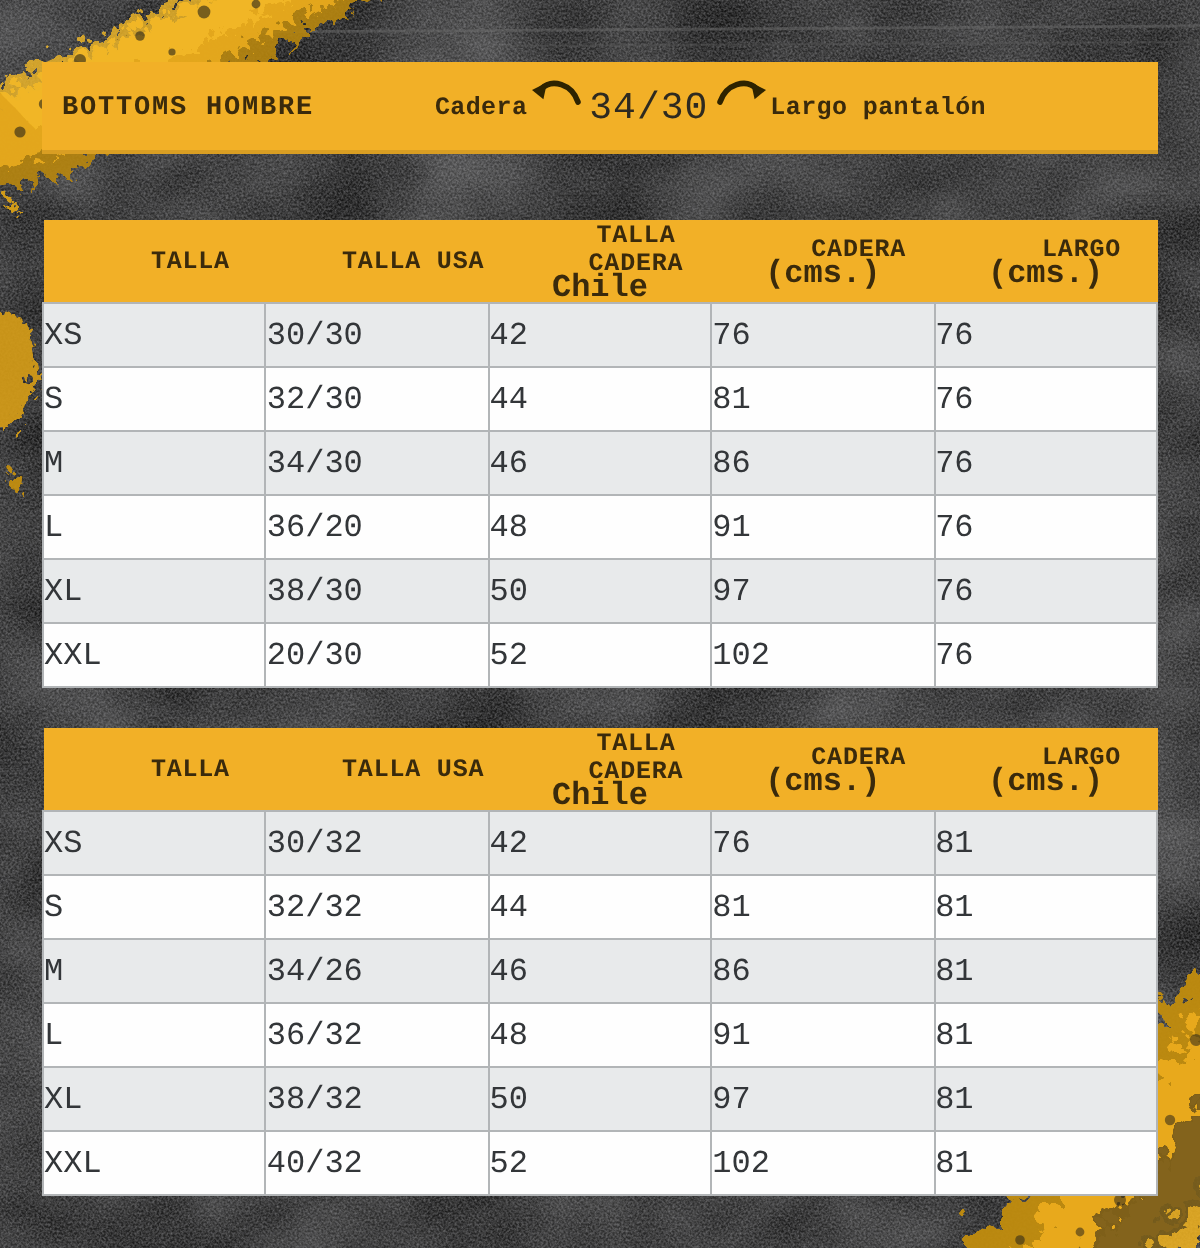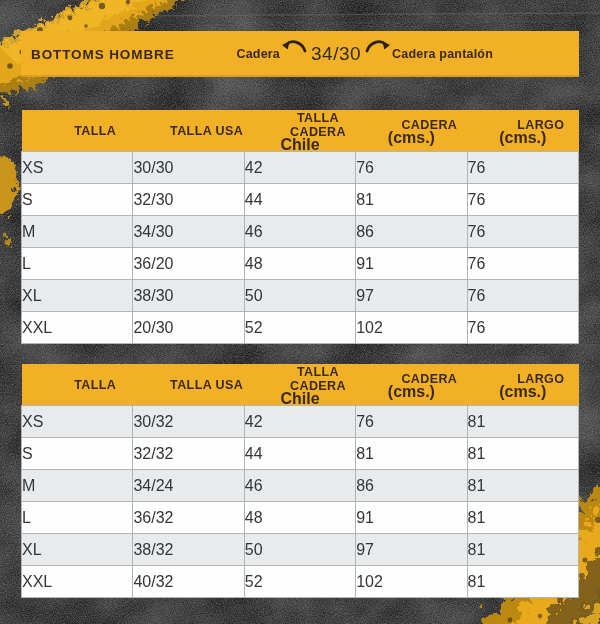--- a/index.html
+++ b/index.html
@@ -3,21 +3,21 @@
 <meta charset="utf-8">
 <style>
   :root{
     --accent:#F2B027; --header-text:#3A2A0C; --cell-text:#333639;
     --row-alt:#E8EAEB; --row-base:#FEFEFE; --cell-border:#B2B5B7;
     --background:#151515;
   }
   *{margin:0;padding:0;box-sizing:border-box;}
   html,body{width:600px;height:624px;}
   body{font-family:"Liberation Sans",sans-serif;background:var(--background);}
-  .page{position:relative;width:600px;height:624px;overflow:hidden;background:var(--background);}
+  .page{position:relative;width:600px;height:624px;overflow:hidden;background:var(--background);font-family:Liberation Mono, monospace;}
   .bg{position:absolute;left:0;top:0;z-index:0;}
   .content{position:absolute;inset:0;z-index:1;}
 
   .bar{
     position:absolute;left:21px;top:31px;width:558px;height:46px;
     background:var(--accent);display:flex;align-items:center;
     box-shadow:inset 0 -2px 0 rgba(0,0,0,0.10);
   }
   .title{margin-left:10px;font-size:13.5px;font-weight:700;letter-spacing:0.9px;color:var(--header-text);}
   .measure{margin-left:auto;margin-right:86px;display:flex;align-items:center;}
@@ -127,21 +127,21 @@
         <span class="m-label">Cadera</span>
         <svg class="arrow flip" viewBox="0 0 26 16" aria-hidden="true">
           <path d="M2 13 C 5 4, 15 1, 20.5 6.5" fill="none" stroke="#2E2300" stroke-width="2.8" stroke-linecap="round"></path>
           <path d="M25 7 L17.5 3.2 L19.3 11.6 Z" fill="#2E2300"></path>
         </svg>
         <span class="m-value">34/30</span>
         <svg class="arrow" viewBox="0 0 26 16" aria-hidden="true">
           <path d="M2 13 C 5 4, 15 1, 20.5 6.5" fill="none" stroke="#2E2300" stroke-width="2.8" stroke-linecap="round"></path>
           <path d="M25 7 L17.5 3.2 L19.3 11.6 Z" fill="#2E2300"></path>
         </svg>
-        <span class="m-label">Cadera pantalón</span>
+        <span class="m-label">Largo pantalón</span>
       </div>
     </header>
 
     <table class="size-table t0">
         <thead>
           <tr>
             <th>
               <div class="th-main">TALLA</div>
             </th>
             <th>
@@ -240,21 +240,21 @@
           </tr>
           <tr>
             <td>S</td>
             <td>32/32</td>
             <td>44</td>
             <td>81</td>
             <td>81</td>
           </tr>
           <tr>
             <td>M</td>
-            <td>34/24</td>
+            <td>34/26</td>
             <td>46</td>
             <td>86</td>
             <td>81</td>
           </tr>
           <tr>
             <td>L</td>
             <td>36/32</td>
             <td>48</td>
             <td>91</td>
             <td>81</td>

